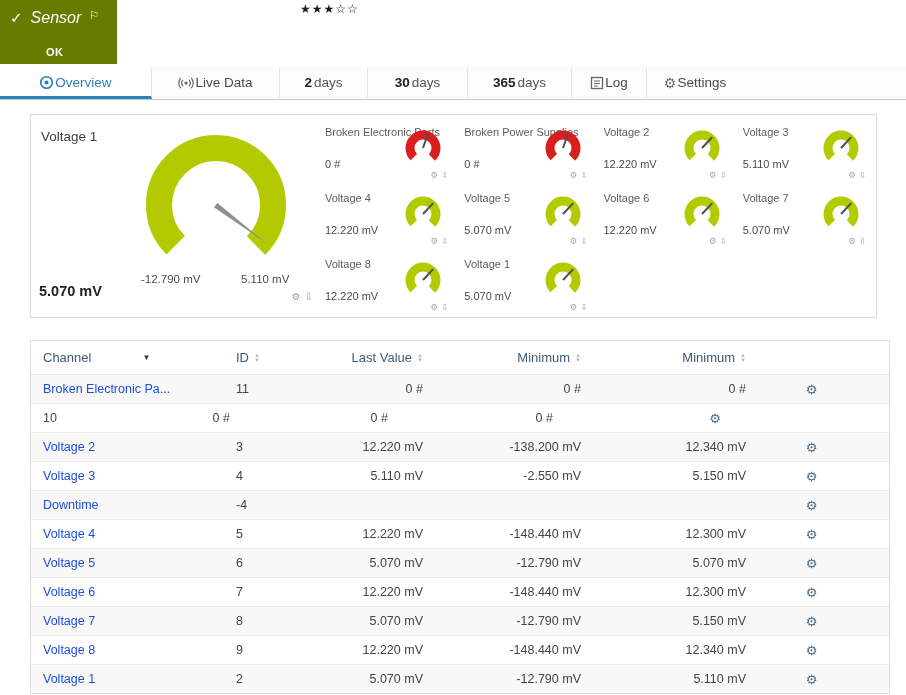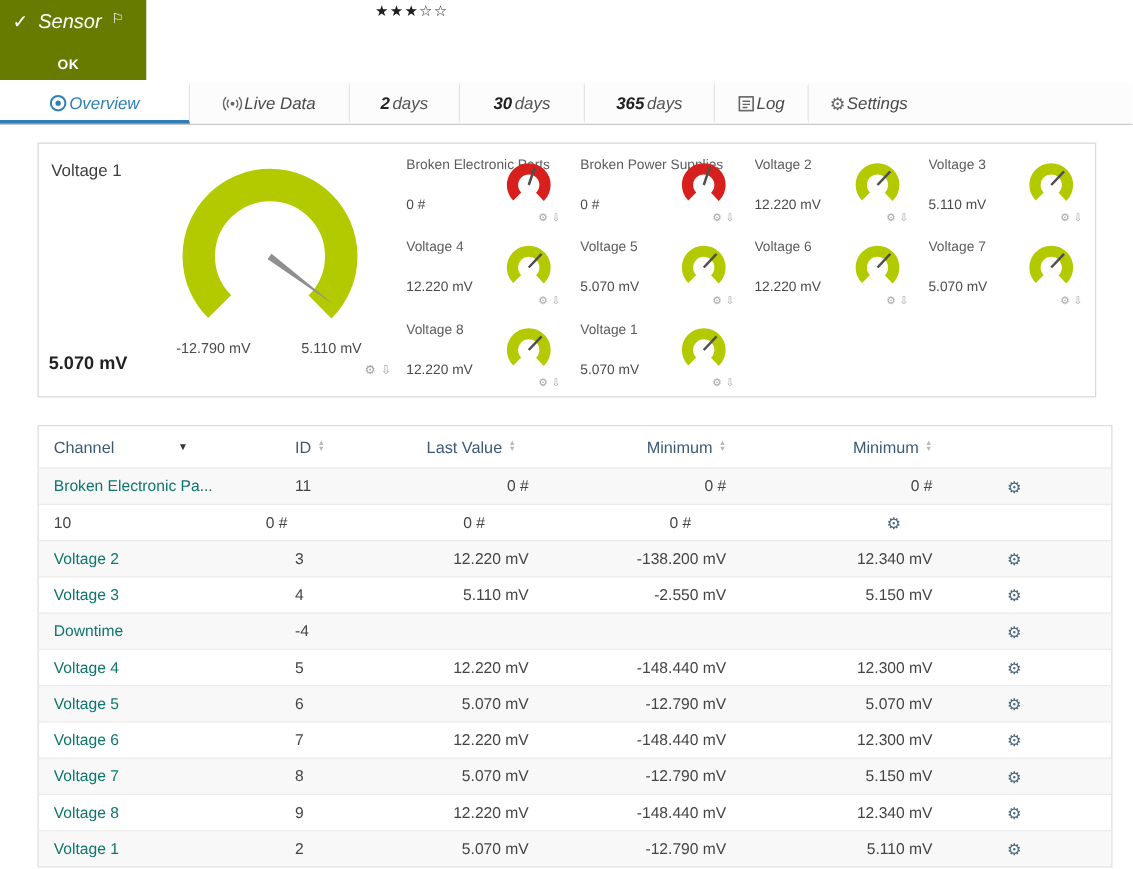--- a/index.html
+++ b/index.html
@@ -15,21 +15,21 @@
   .hb-row{display:flex;align-items:center;gap:8px;font-size:16px;line-height:19px;white-space:nowrap;}
   .chk{font-weight:bold;font-size:15px;}
   .kind{font-style:italic;}
   .flag{font-size:11px;align-self:flex-start;margin-top:-2px;cursor:pointer;}
   .hb-status{font-size:11px;font-weight:bold;margin:19px 0 0 36px;letter-spacing:.4px;}
   .stars{position:absolute;left:300px;top:2px;font-size:12px;color:#1c1c1c;letter-spacing:1px;cursor:pointer;}
   
   .tabbar{display:flex;height:34px;border-bottom:1px solid #c9c9c9;background:#fcfcfc;box-sizing:border-box;}
   .tab{display:flex;align-items:center;justify-content:center;gap:1px;font-size:13.5px;color:#4a4a4a;
     border-right:1px solid #e4e4e4;box-sizing:border-box;cursor:pointer;
-    border-bottom:3px solid transparent;border-top:3px solid transparent;white-space:nowrap;font-style:italic;}
+    border-bottom:3px solid transparent;border-top:3px solid transparent;white-space:nowrap;}
   .tab.active{color:#2e7fb5;background:#fff;border-bottom-color:#2e7fb5;font-weight:400;}
   .tw1{width:152px}.tw2{width:128px}.tw3{width:88px}.tw4{width:100px}
   .tw5{width:104px}.tw6{width:163px}.tw7{width:75px}.tw8{width:96px;border-right:none}
   .tnum{font-weight:700;color:#222;}
   .tunit{color:#555;margin-left:1px;}
   .gear{font-size:14px;color:#666;line-height:14px;}
   .ticon{display:block;}
   
   .gpanel{margin:14px 29px 0 30px;height:204px;border:1px solid #d9d9d9;background:#fff;
     display:flex;box-sizing:border-box;}
@@ -52,30 +52,30 @@
   .sg-gwrap{position:absolute;right:12px;top:10px;width:46px;height:40px;}
   .sg-needle{position:absolute;left:22px;top:4px;width:2px;height:15px;background:#4f4f4f;
     transform-origin:50% 100%;}
   .sg-icons{position:absolute;right:10px;bottom:5px;font-size:8.5px;color:#a8a8a8;gap:3px;}
   
   .tpanel{margin:22px 16px 0 30px;border:1px solid #ddd;background:#fff;box-sizing:border-box;}
   .thead{display:flex;align-items:center;height:33px;padding:0 12px;font-size:13px;color:#3c5a76;}
   .th{display:flex;align-items:center;cursor:pointer;}
   .th-channel{width:193px;gap:46px;}
   .th-id{width:95px;}
-  .th-last{width:92px;justify-content:center;}
+  .th-last{width:92px;justify-content:flex-end;}
   .th-min{width:158px;justify-content:flex-end;}
   .th-max{width:165px;justify-content:flex-end;}
   .th-icon{flex:1;}
   .sorted{margin-left:5px;font-size:8px;color:#333;}
   .sort{display:inline-flex;flex-direction:column;margin-left:5px;font-size:6px;line-height:5px;color:#b9b9b9;}
   .tr{display:flex;align-items:center;height:28px;padding:0 12px;border-top:1px solid #ececec;
     font-size:12.5px;color:#444;cursor:pointer;}
   .tr:nth-child(odd){background:#f8f8f8;}
-  .td-channel{width:193px;color:#0f766e;overflow:hidden;white-space:nowrap;}
+  .td-channel{width:193px;color:#1d4ed8;overflow:hidden;white-space:nowrap;}
   .td-id{width:95px;}
   .td-last{width:92px;text-align:right;}
   .td-min{width:158px;text-align:right;}
   .td-max{width:165px;text-align:right;}
   .td-icon{flex:1;display:flex;justify-content:center;}
   .row-gear{color:#4e6a80;font-size:13px;line-height:13px;cursor:pointer;}
 </style>
 </head>
 <body>
 

